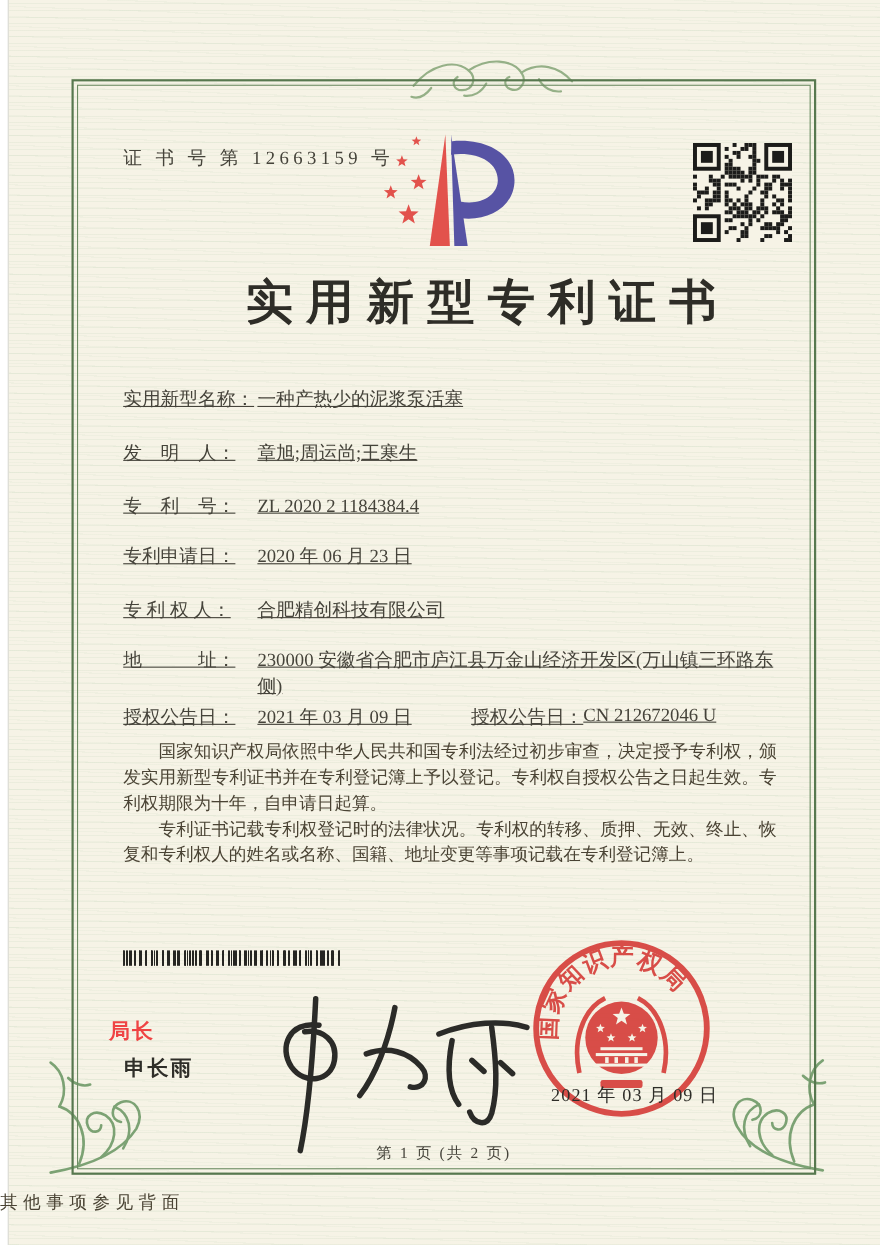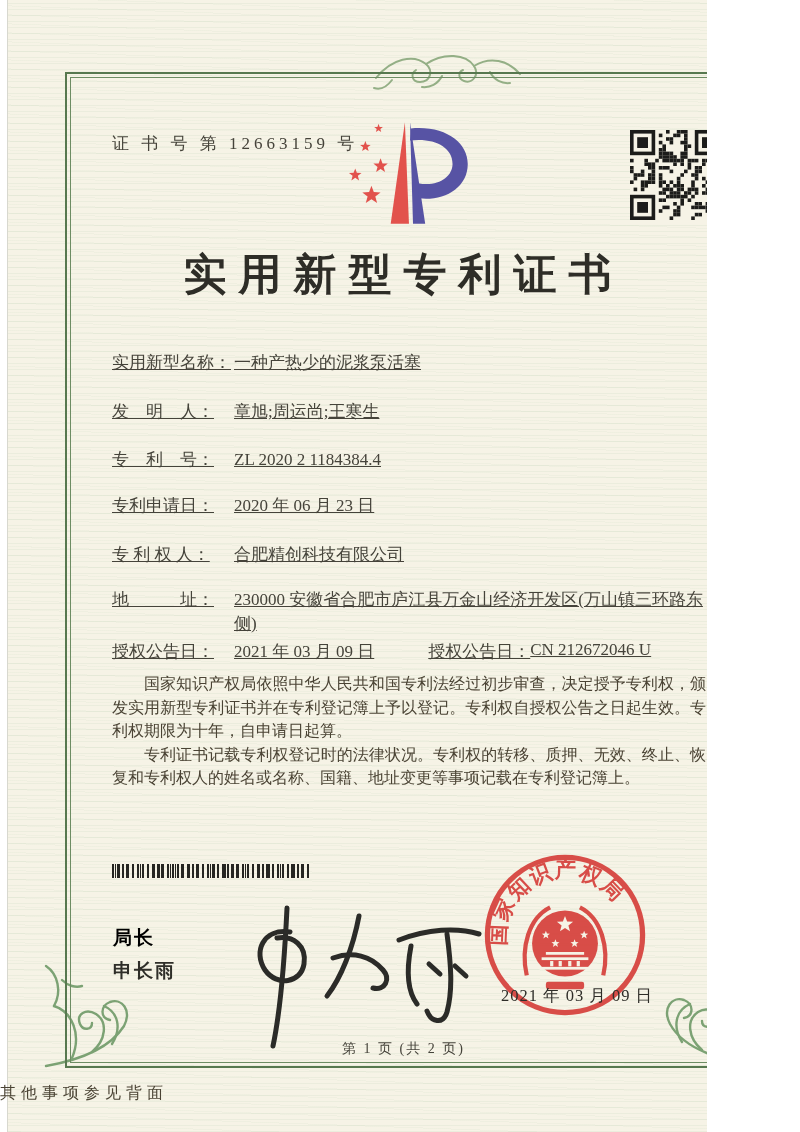--- a/index.html
+++ b/index.html
@@ -1,43 +1,43 @@
 <!DOCTYPE html>
 <html><head>
 <meta charset="utf-8">
 <style>
   html,body{margin:0;padding:0;}
   body{width:800px;height:1132px;background:#ffffff;font-family:"Liberation Serif","DejaVu Serif",serif;}
-  #page{position:relative;width:707px;height:1132px;overflow:hidden;background:#ffffff;}
+  #page{position:relative;width:800px;height:1132px;overflow:hidden;background:#ffffff;}
   
   .paper{position:absolute;left:7px;top:0;right:0;bottom:0;
     background-color:#f6f3e6;
     background-image:
       repeating-linear-gradient(0deg, rgba(140,180,140,0.10) 0 1px, rgba(0,0,0,0) 1px 6px),
       repeating-linear-gradient(2deg, rgba(150,190,150,0.07) 0 1px, rgba(0,0,0,0) 1px 9px);}
   .scan-edge{position:absolute;left:0;top:0;width:7px;height:1132px;background:#ffffff;border-right:1px solid #d8d8cf;}
   
   .frame{position:absolute;left:65px;top:72px;width:673px;height:992px;border:2px solid #57784f;}
   .frame-inner{position:absolute;left:3px;top:3px;right:3px;bottom:3px;border:1px solid #6d8c63;pointer-events:none;}
   .cert-no{position:absolute;left:45px;top:58px;font-size:17px;letter-spacing:4px;color:#45433a;}
   .logo{position:absolute;left:271px;top:42px;width:148px;height:112px;}
   .qr{position:absolute;left:563px;top:56px;width:90px;height:90px;}
-  .title{position:absolute;left:0;top:172px;width:100%;text-align:center;font-size:43px;font-weight:600;letter-spacing:12px;color:#2e2d27;}
+  .title{position:absolute;left:0;top:172px;width:100%;text-align:center;font-size:43px;font-weight:600;letter-spacing:12px;color:#2e2d27;padding-left:40px;}
   .frow{position:absolute;left:45px;width:600px;display:flex;align-items:flex-start;font-size:17px;color:#45433a;text-decoration:underline;}
   .flabel{flex:0 0 122px;white-space:nowrap;}
   .fvalue{flex:1;max-width:470px;line-height:24px;}
   .grant .flabel2{margin-left:54px;white-space:nowrap;}
   .paras{position:absolute;left:45px;top:598px;width:594px;font-size:16px;line-height:23.5px;color:#4a4334;text-align:justify;}
   .paras p{margin:0;text-indent:2em;}
   .barcode{position:absolute;left:45px;top:790px;width:197px;height:14px;
     background-image:
       repeating-linear-gradient(90deg,#262622 0 2px,rgba(0,0,0,0) 2px 5px),
       repeating-linear-gradient(90deg,#262622 0 1px,rgba(0,0,0,0) 1px 7px),
       repeating-linear-gradient(90deg,rgba(0,0,0,0) 0 3px,#262622 3px 4px,rgba(0,0,0,0) 4px 11px);}
-  .officer-title{position:absolute;left:46px;top:851px;font-size:19px;font-weight:600;color:#000000;font-family:"Liberation Sans","DejaVu Sans",sans-serif;letter-spacing:2px;}
+  .officer-title{position:absolute;left:32px;top:851px;font-size:19px;font-weight:600;color:#ef4444;font-family:"Liberation Sans","DejaVu Sans",sans-serif;letter-spacing:2px;}
   .officer-name{position:absolute;left:46px;top:884px;font-size:19px;font-weight:600;color:#2f2e29;font-family:"Liberation Sans","DejaVu Sans",sans-serif;letter-spacing:2px;}
   .signature{position:absolute;left:168px;top:806px;width:248px;height:190px;}
   .seal{position:absolute;left:413px;top:776px;width:170px;height:170px;}
   .seal-date{position:absolute;left:430px;top:911px;width:160px;text-align:center;font-size:16.5px;color:#2e2d28;letter-spacing:1px;}
   .page-info{position:absolute;left:0;top:966px;width:100%;text-align:center;font-size:14px;letter-spacing:2px;color:#45433a;}
   .back-note{position:absolute;left:0;top:1083px;width:100%;text-align:left;font-size:16px;letter-spacing:5px;color:#4a4334;}
   .flourish{position:absolute;pointer-events:none;}
   .f-top{left:372px;top:48px;width:152px;height:48px;}
   .f-bl{left:40px;top:960px;width:102px;height:110px;}
   .f-br{left:652px;top:944px;width:102px;height:124px;}

